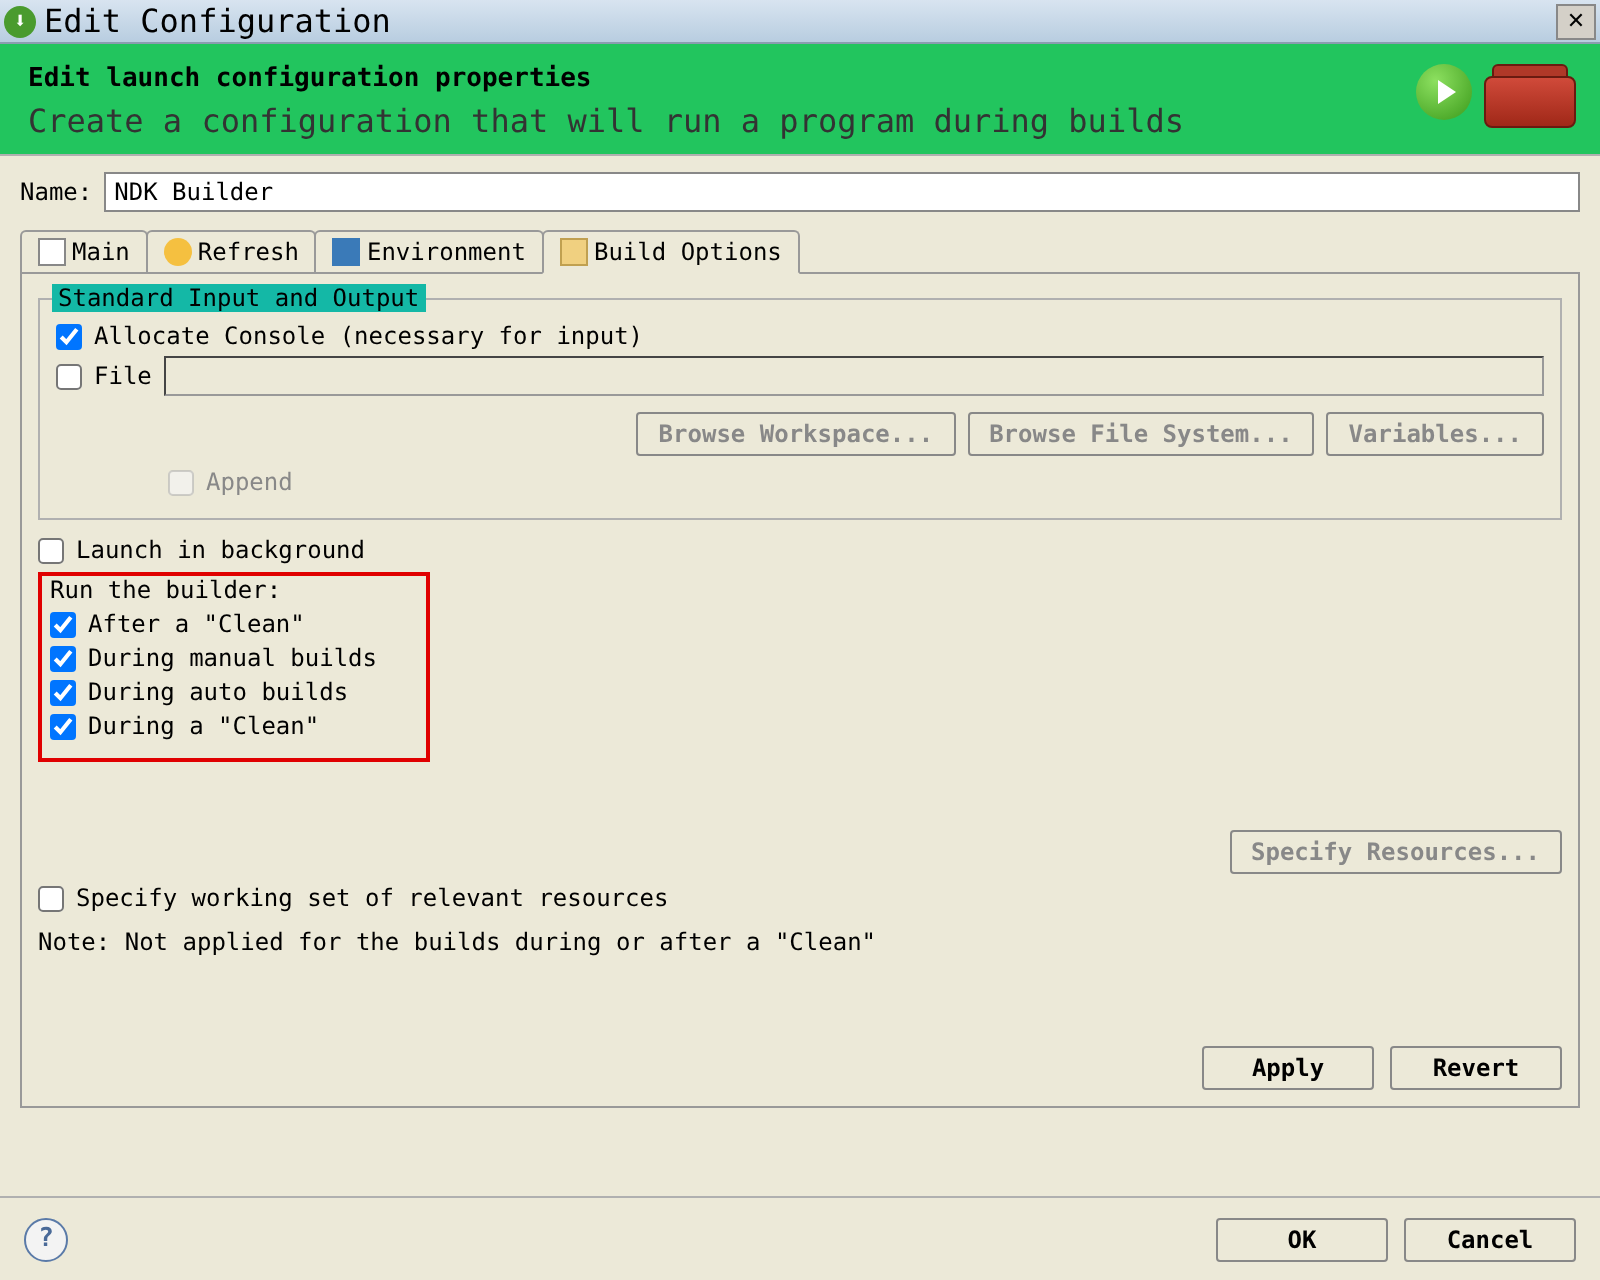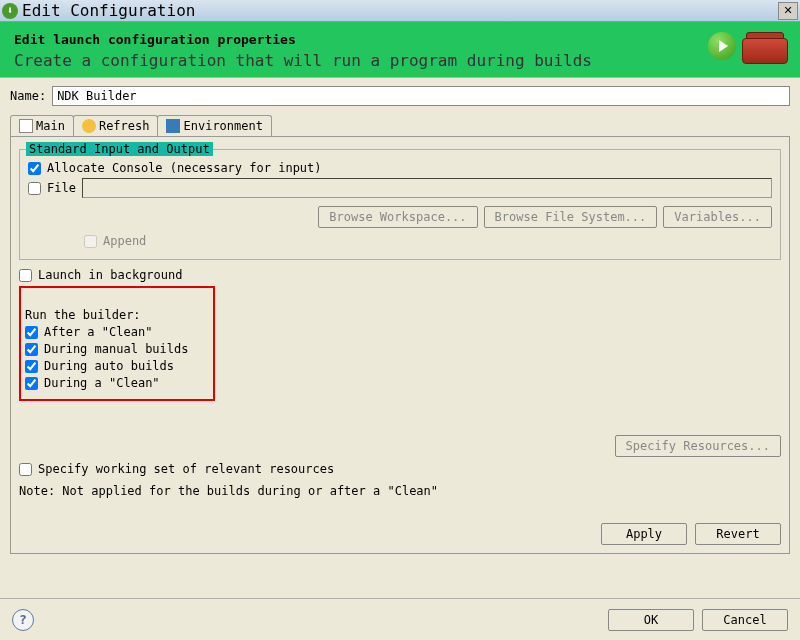--- a/index.html
+++ b/index.html
@@ -221,33 +221,34 @@
 .win-btn {
   min-width: 100px;
   height: 22px;
   background: #ece9d8;
   border: 1px solid #888;
   border-radius: 2px;
   font-family: "SimSun", monospace;
   font-size: 12px;
   padding: 0 10px;
   cursor: pointer;
+  font-weight: bold;
 }
 .win-btn:disabled {
   color: #888;
   cursor: default;
 }
 .append-row {
   margin-left: 56px;
   margin-top: 6px;
   color: #888;
 }
 .red-box {
   border: 2px solid #e00000;
-  padding: 20px 8px 6px 4px;
+  padding: 0 8px 6px 4px;
   width: 196px;
   margin-top: 4px;
 }
 .red-box .section-label {
   font-family: "SimSun", monospace;
   margin-bottom: 2px;
 }
 .specify-row {
   display: flex;
   align-items: center;
@@ -341,20 +342,24 @@
         <span class="ticon main"></span>
         <span>Main</span>
       </div>
     <div class="tab">
         <span class="ticon refresh"></span>
         <span>Refresh</span>
       </div>
     <div class="tab">
         <span class="ticon env"></span>
         <span>Environment</span>
+      </div>
+    <div class="tab active">
+        <span class="ticon opts"></span>
+        <span>Build Options</span>
       </div>
   </div>
 
   <div class="panel">
     <div class="groupbox">
       <span class="legend">Standard Input and Output</span>
       <div class="chk-row">
         <input type="checkbox" checked="" style="">
         <span>Allocate Console (necessary for input)</span>
       </div>

